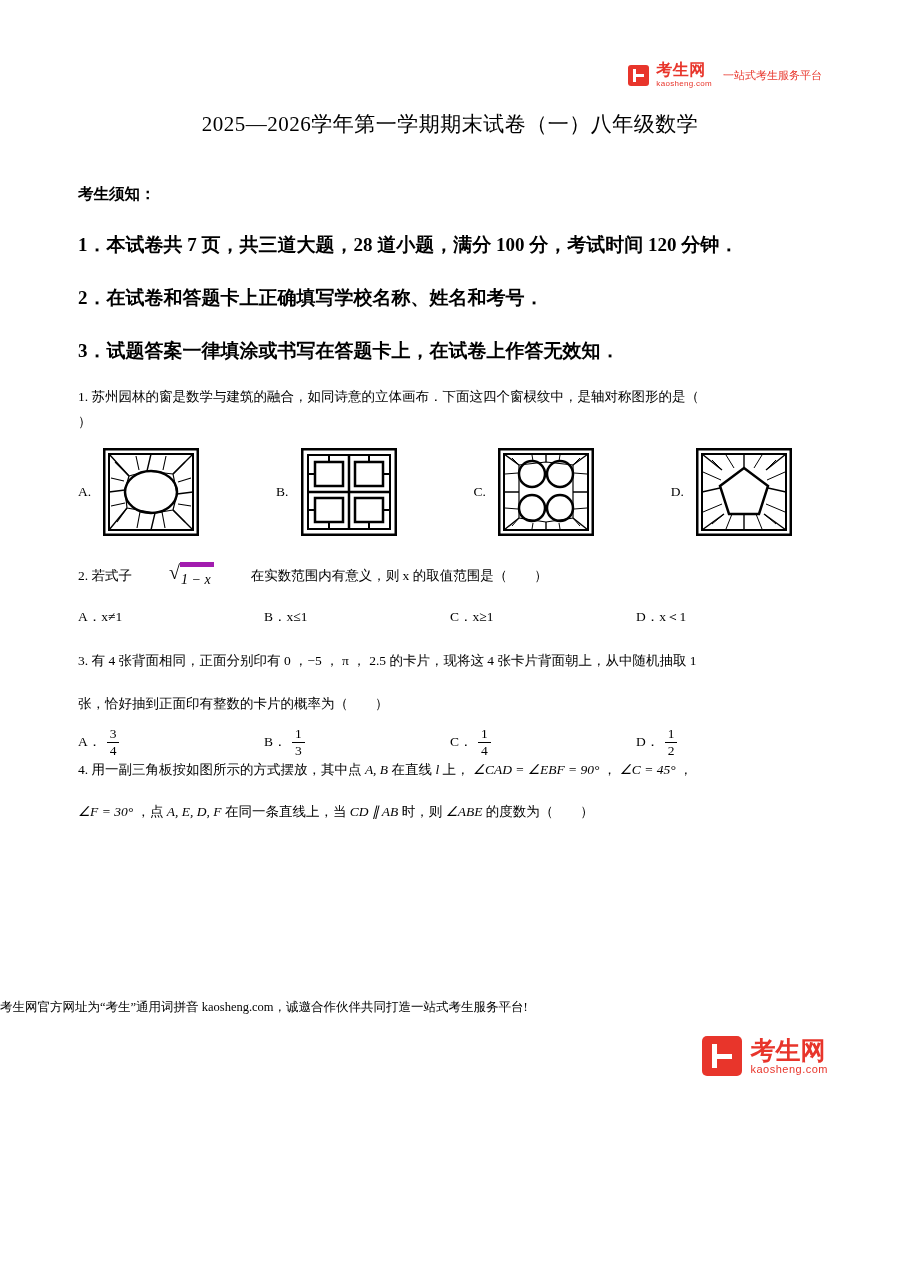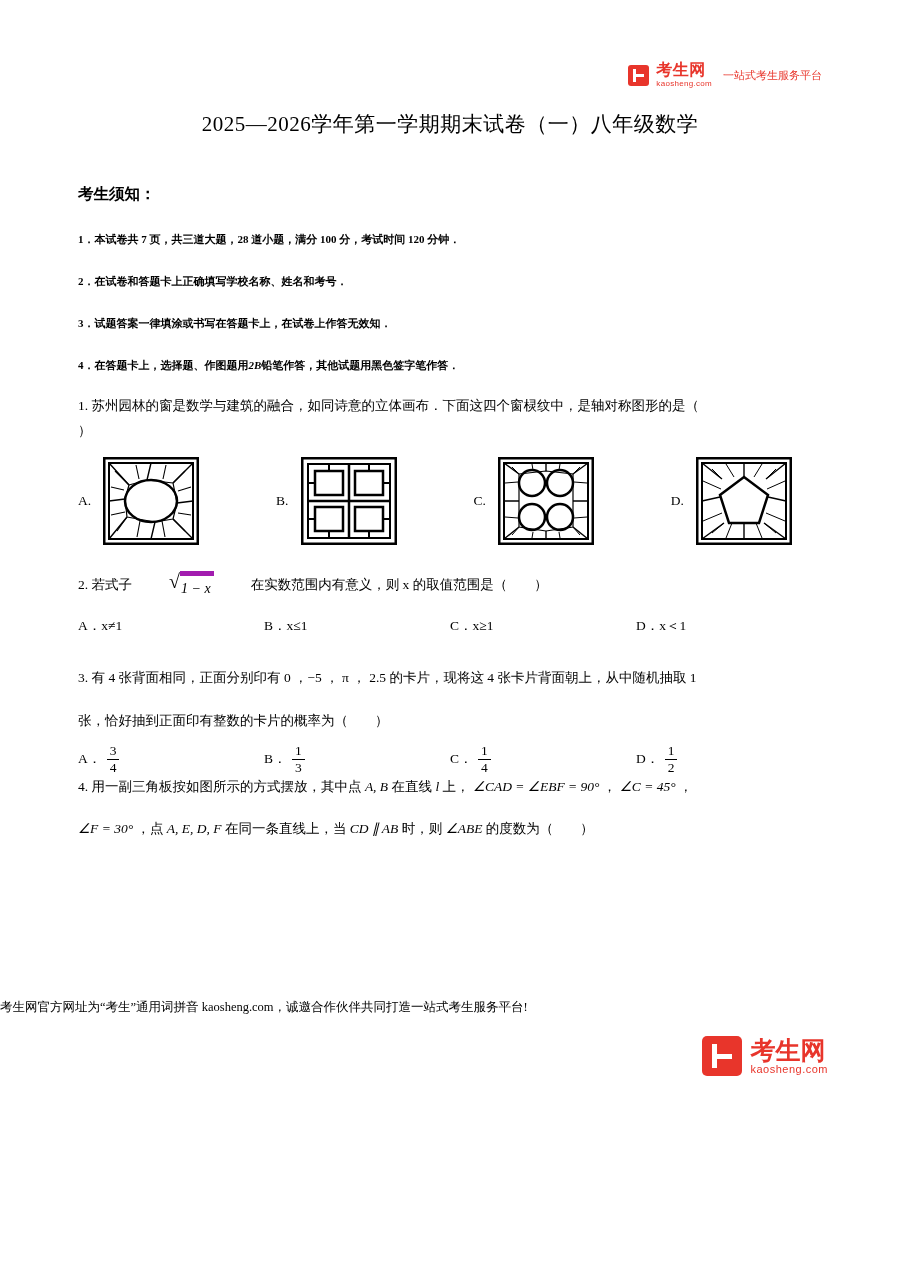--- a/index.html
+++ b/index.html
@@ -90,21 +90,21 @@
   }
 
   
   .notice-title {
     margin-top: 46px;
     font-size: 15.5px;
     font-weight: bold;
   }
   .notice-item {
     margin-top: 27px;
-    font-size: 11px;
+    font-size: 19px;
     font-weight: bold;
   }
   .notice-item .it {
     font-style: italic;
   }
 
   
   .section-head {
     margin-top: 36px;
     font-size: 15.5px;
@@ -161,21 +161,21 @@
     align-items: stretch;
     font-style: italic;
     font-size: 14px;
     margin: 0 3px;
   }
   .sqrt .radical { font-style: normal; font-size: 20px; line-height: 1; }
   .sqrt .body {
     border-top: 5px solid #a21caf;
     padding: 1px 3px 0 1px;
   }
-  .q3 { margin-top: 32px; }
+  .q3 { margin-top: 24px; }
   .q4 { }
   .mi { font-style: italic; }
   .q-line2 { margin-top: 20px; }
 
   
   .footer-note {
     position: absolute;
     left: 0; right: 0;
     bottom: 78px;
     font-size: 12.5px;
@@ -236,23 +236,20 @@
     </div>
     <div class="logo-slogan">一站式考生服务平台</div>
   </div>
 
   <h1 class="doc-title">2025—2026学年第一学期期末试卷（一）八年级数学</h1>
 
   <div class="notice-title">考生须知：</div>
   <div class="notice-item">1．本试卷共 7 页，共三道大题，28 道小题，满分 100 分，考试时间 120 分钟．</div>
   <div class="notice-item">2．在试卷和答题卡上正确填写学校名称、姓名和考号．</div>
   <div class="notice-item">3．试题答案一律填涂或书写在答题卡上，在试卷上作答无效知．</div>
-  <div class="notice-item">
-    <span>4．在答题卡上，选择题、作图题用</span><span class="it">2B</span><span>铅笔作答，其他试题用黑色签字笔作答．</span>
-  </div>
 
 
   <div class="q q1">1. 苏州园林的窗是数学与建筑的融合，如同诗意的立体画布．下面这四个窗棂纹中，是轴对称图形的是（</div>
   <div class="q q-cont">）</div>
 
   <div class="fig-row">
 
     <div class="fig-cell">
       <span class="fig-label">A.</span>
       <svg class="fig-box" viewBox="0 0 96 88">

